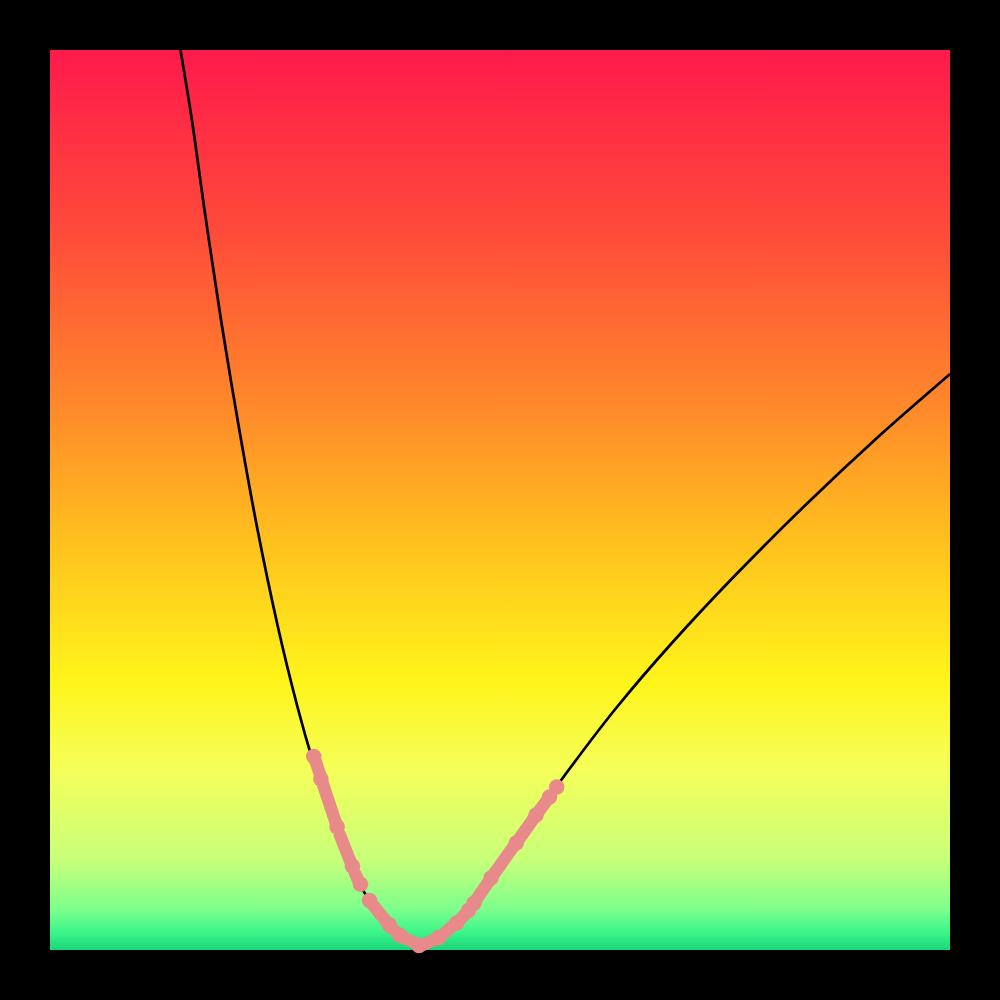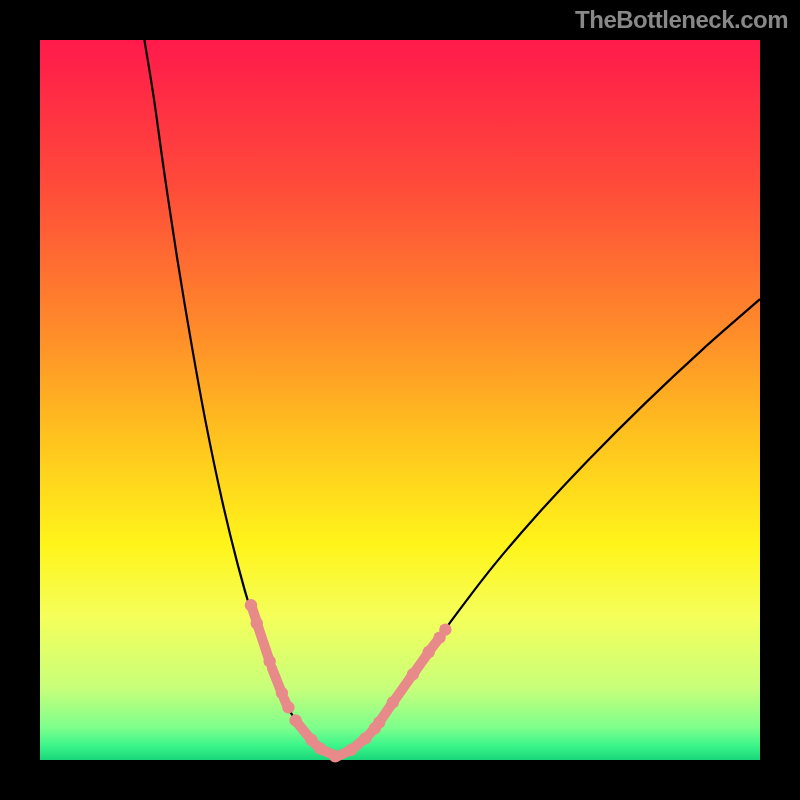--- a/index.html
+++ b/index.html
@@ -26,21 +26,20 @@
     left: 0;
     top: 0;
     width: 800px;
     height: 800px;
   }
 </style>
 </head>
 <body>
 
 <div class="stage">
-  <div class="watermark">TheBottleneck.com</div>
   <svg class="plot" viewBox="0 0 800 800">
     <defs>
       <linearGradient id="bg-grad" x1="0" y1="0" x2="0" y2="1">
           <stop offset="0%" stop-color="#ff1a4b"></stop>
           <stop offset="20%" stop-color="#ff4a3a"></stop>
           <stop offset="40%" stop-color="#ff8a2a"></stop>
           <stop offset="55.00000000000001%" stop-color="#ffc21e"></stop>
           <stop offset="70%" stop-color="#fff41a"></stop>
           <stop offset="80%" stop-color="#f5ff5a"></stop>
           <stop offset="90%" stop-color="#c8ff7a"></stop>

